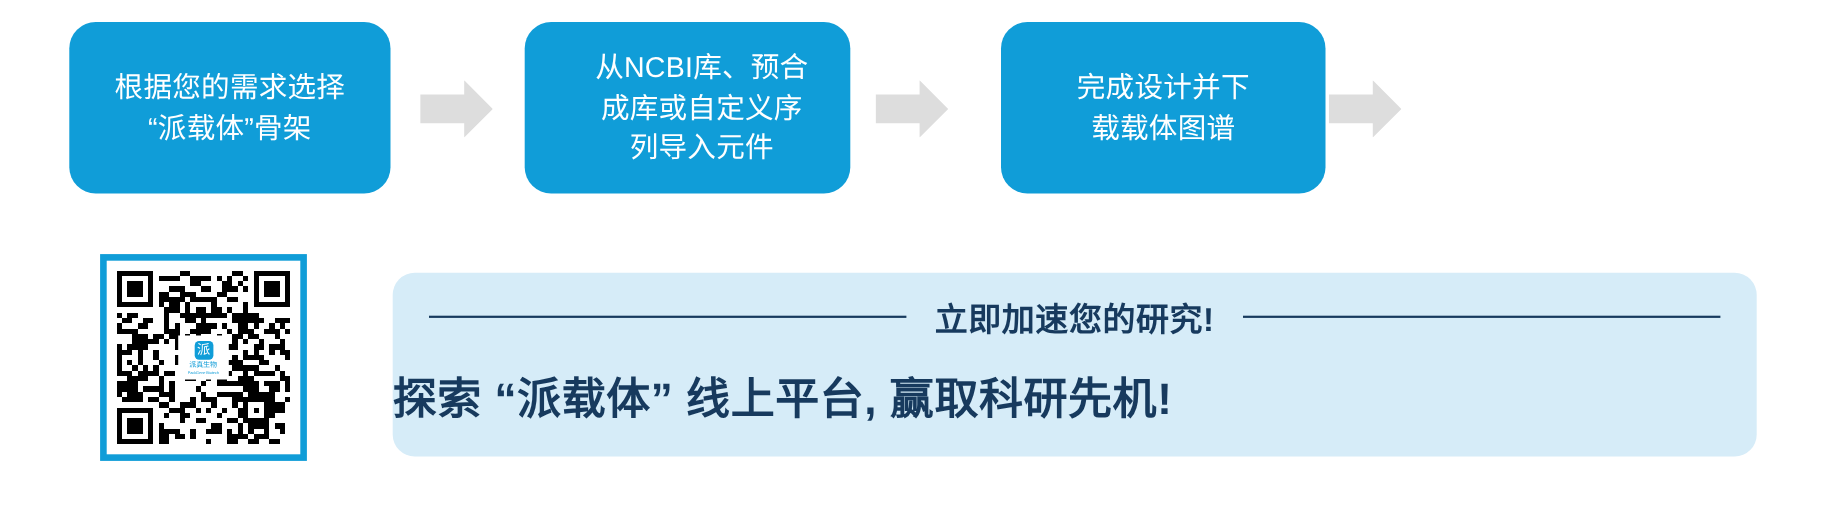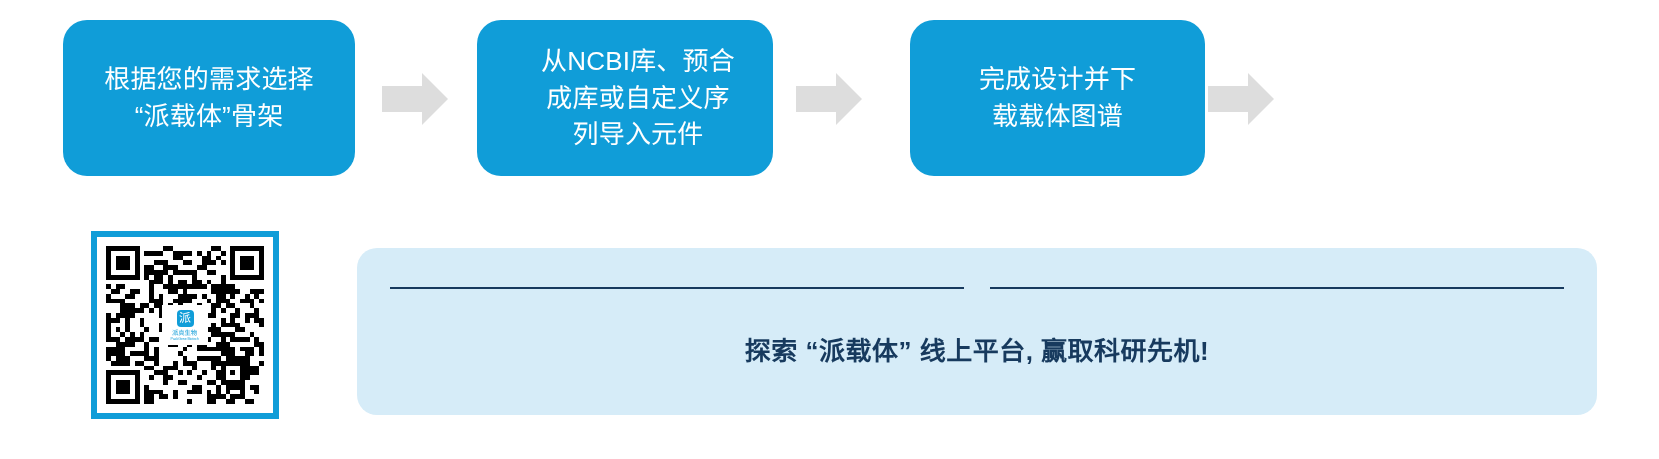--- a/index.html
+++ b/index.html
@@ -176,23 +176,23 @@
     font-weight: bold;
     letter-spacing: 0.5px;
     white-space: nowrap;
   }
 
   .cta-subline {
     position: absolute;
     left: 0;
     top: 82px;
     width: 100%;
-    text-align: center;
+    text-align: left;
     color: #173a5e;
-    font-size: 26px;
+    font-size: 40px;
     font-weight: bold;
     letter-spacing: 0.5px;
     white-space: nowrap;
   }
 </style>
 </head>
 <body>
 
 <div class="stage">
 
@@ -757,20 +757,21 @@
           <div class="logo-mark">派</div>
           <div class="logo-cn">派真生物</div>
           <div class="logo-en">PackGene Biotech</div>
         </div>
       </div>
     </div>
 
     <div class="cta-banner">
       <div class="cta-headline-row">
         <div class="rule"></div>
+        <div class="cta-headline">立即加速您的研究!</div>
         <div class="rule"></div>
       </div>
       <div class="cta-subline">探索 “派载体” 线上平台, 赢取科研先机!</div>
     </div>
 
   </div>
 
 </div>
 
 </body></html>

